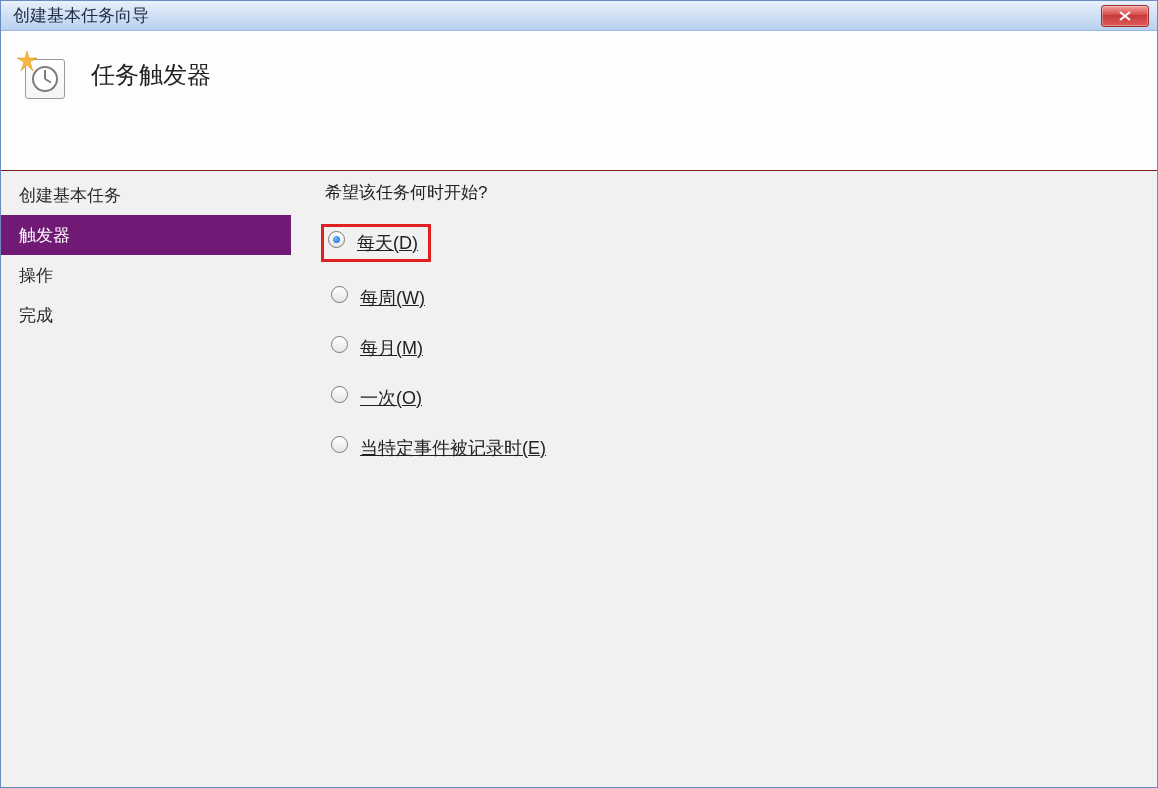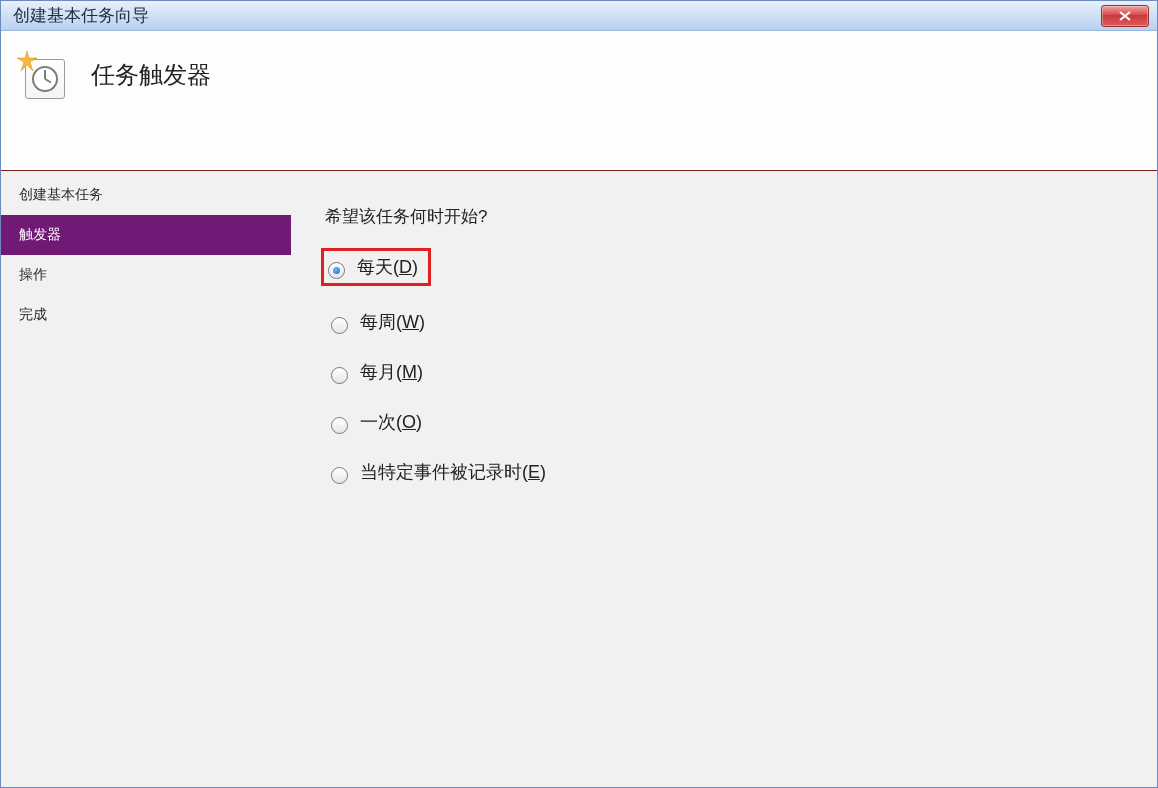--- a/index.html
+++ b/index.html
@@ -92,46 +92,46 @@
     width: 290px;
     background: #f1f1f1;
     padding-top: 4px;
   }
   .sidebar-item {
     height: 40px;
     display: flex;
     align-items: center;
     padding: 0 18px;
     color: #2a2a2a;
-    font-size: 14px;
+    font-size: 17px;
   }
   .sidebar-item.selected {
     background: #701a75;
     color: #fff;
   }
   .main {
     flex: 1;
     padding: 10px 20px 20px 28px;
   }
   .question {
     font-size: 17px;
     color: #222;
     margin-bottom: 20px;
     padding-left: 6px;
-    margin-top: 24px;
   }
   .options { display:flex; flex-direction:column; gap:22px; padding-left:6px;}
   .option {
     display: flex;
-    align-items: flex-end;
+    align-items: flex-start;
     gap: 12px;
     font-size: 18px;
     color: #222;
     padding: 2px 6px;
     width: fit-content;
+    text-decoration: underline;
   }
   .option.highlighted {
     border: 3px solid #e02020;
     padding: 4px 10px 4px 4px;
     margin-left: -4px;
   }
   .radio {
     width: 17px; height: 17px; border:1px solid #7a7a7a; border-radius:50%;
     background: linear-gradient(to bottom,#fff,#e6e6e6);
     display:flex;align-items:center;justify-content:center;

